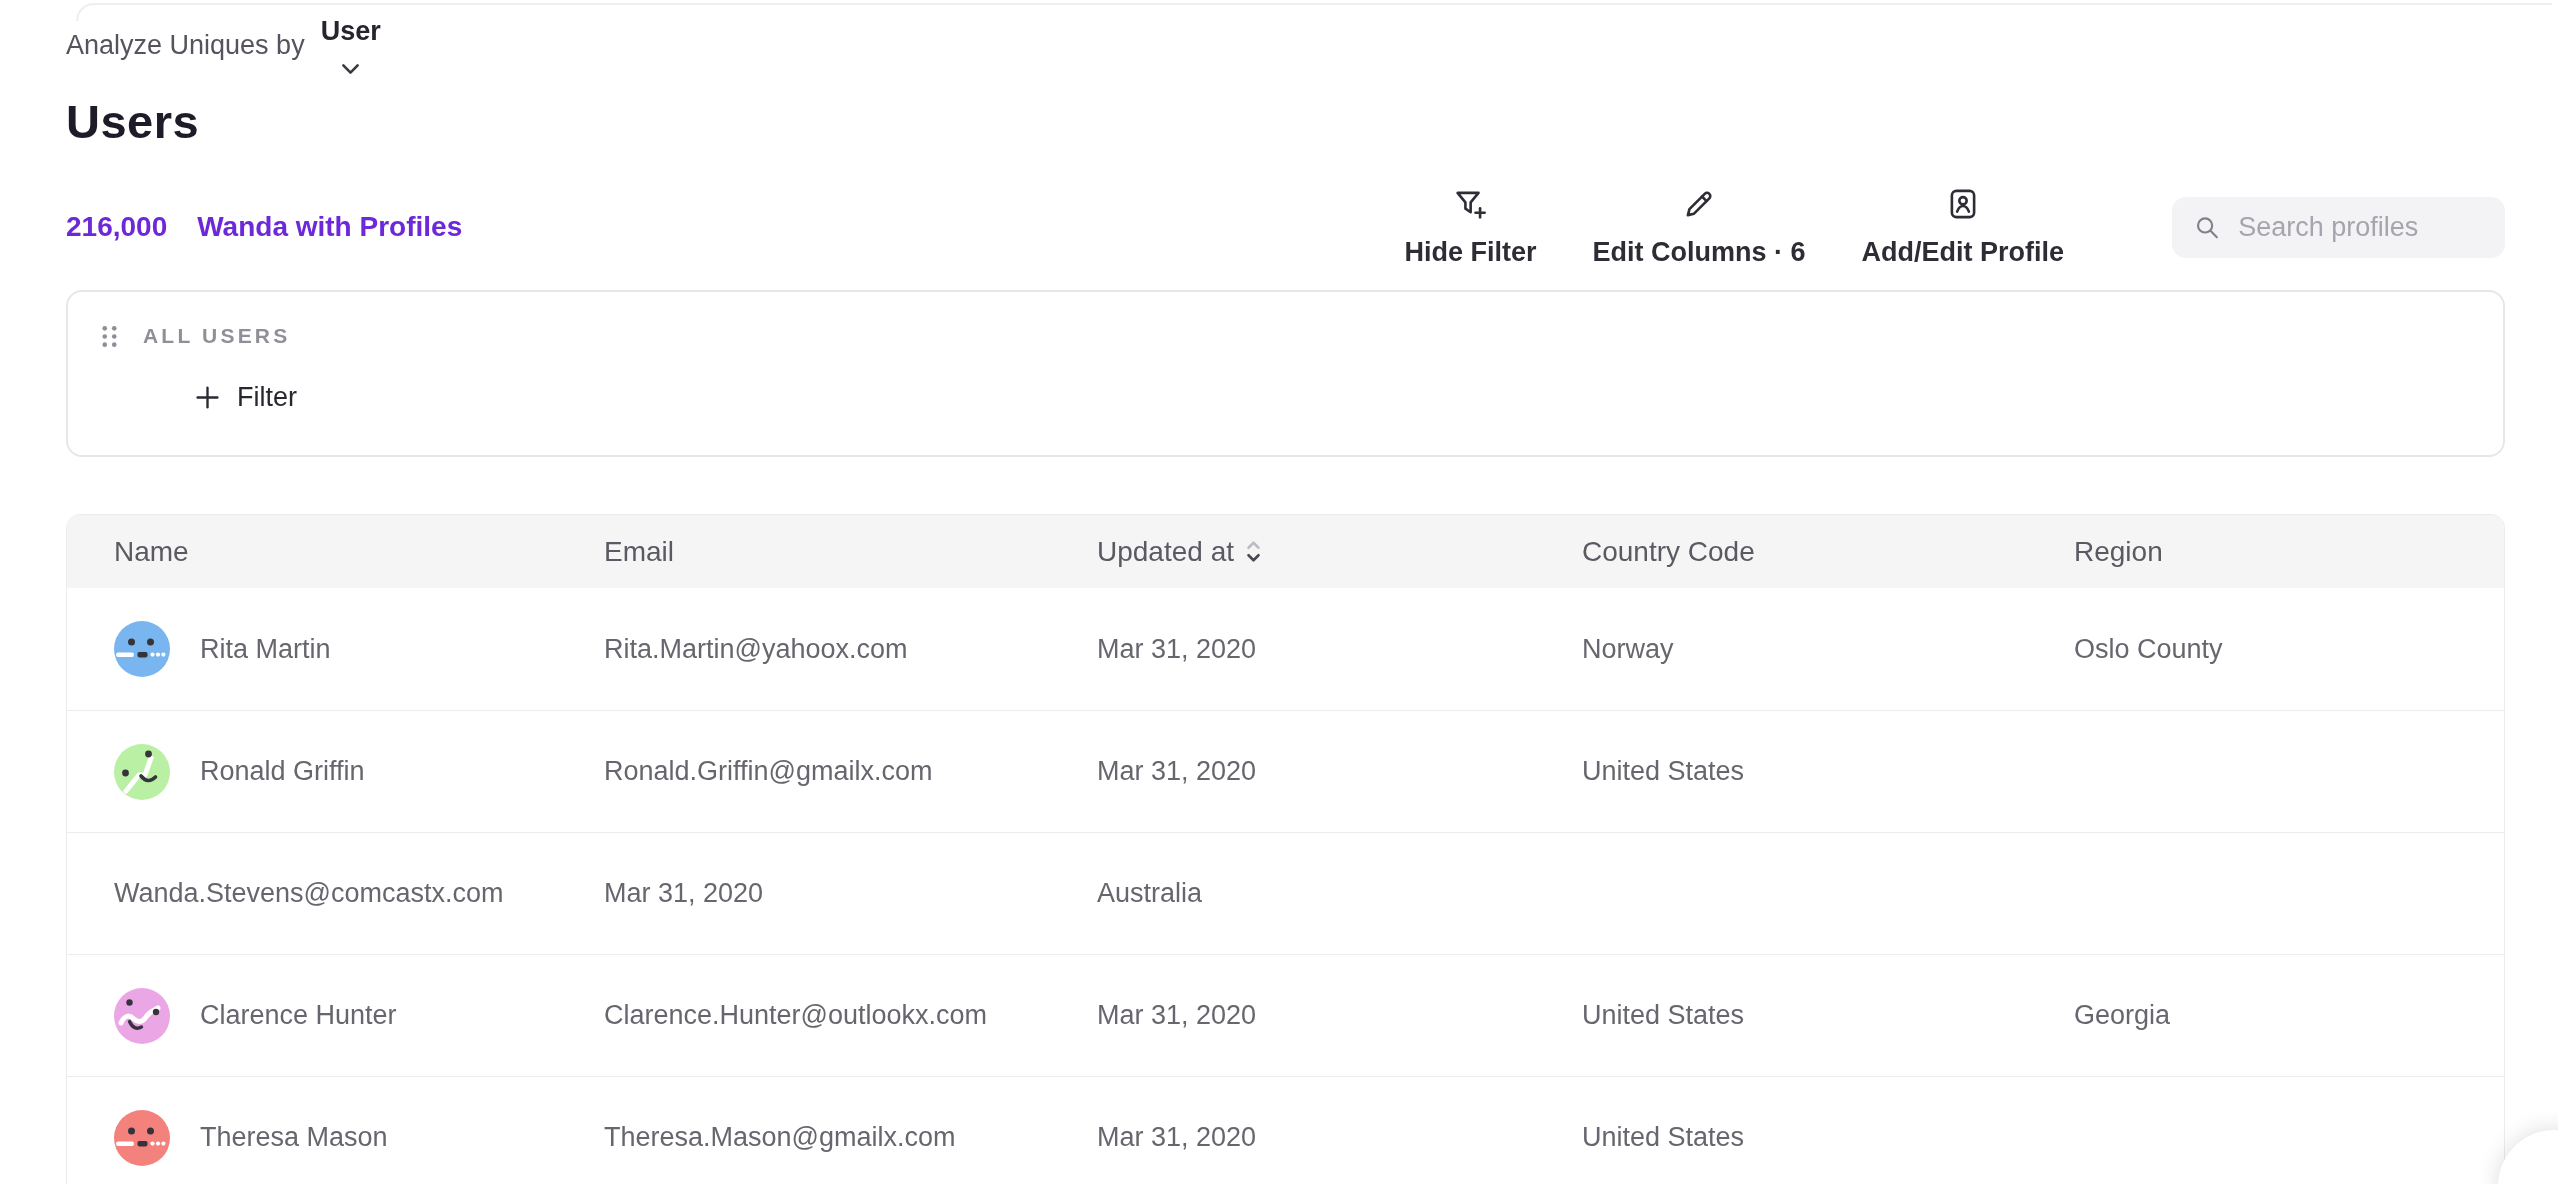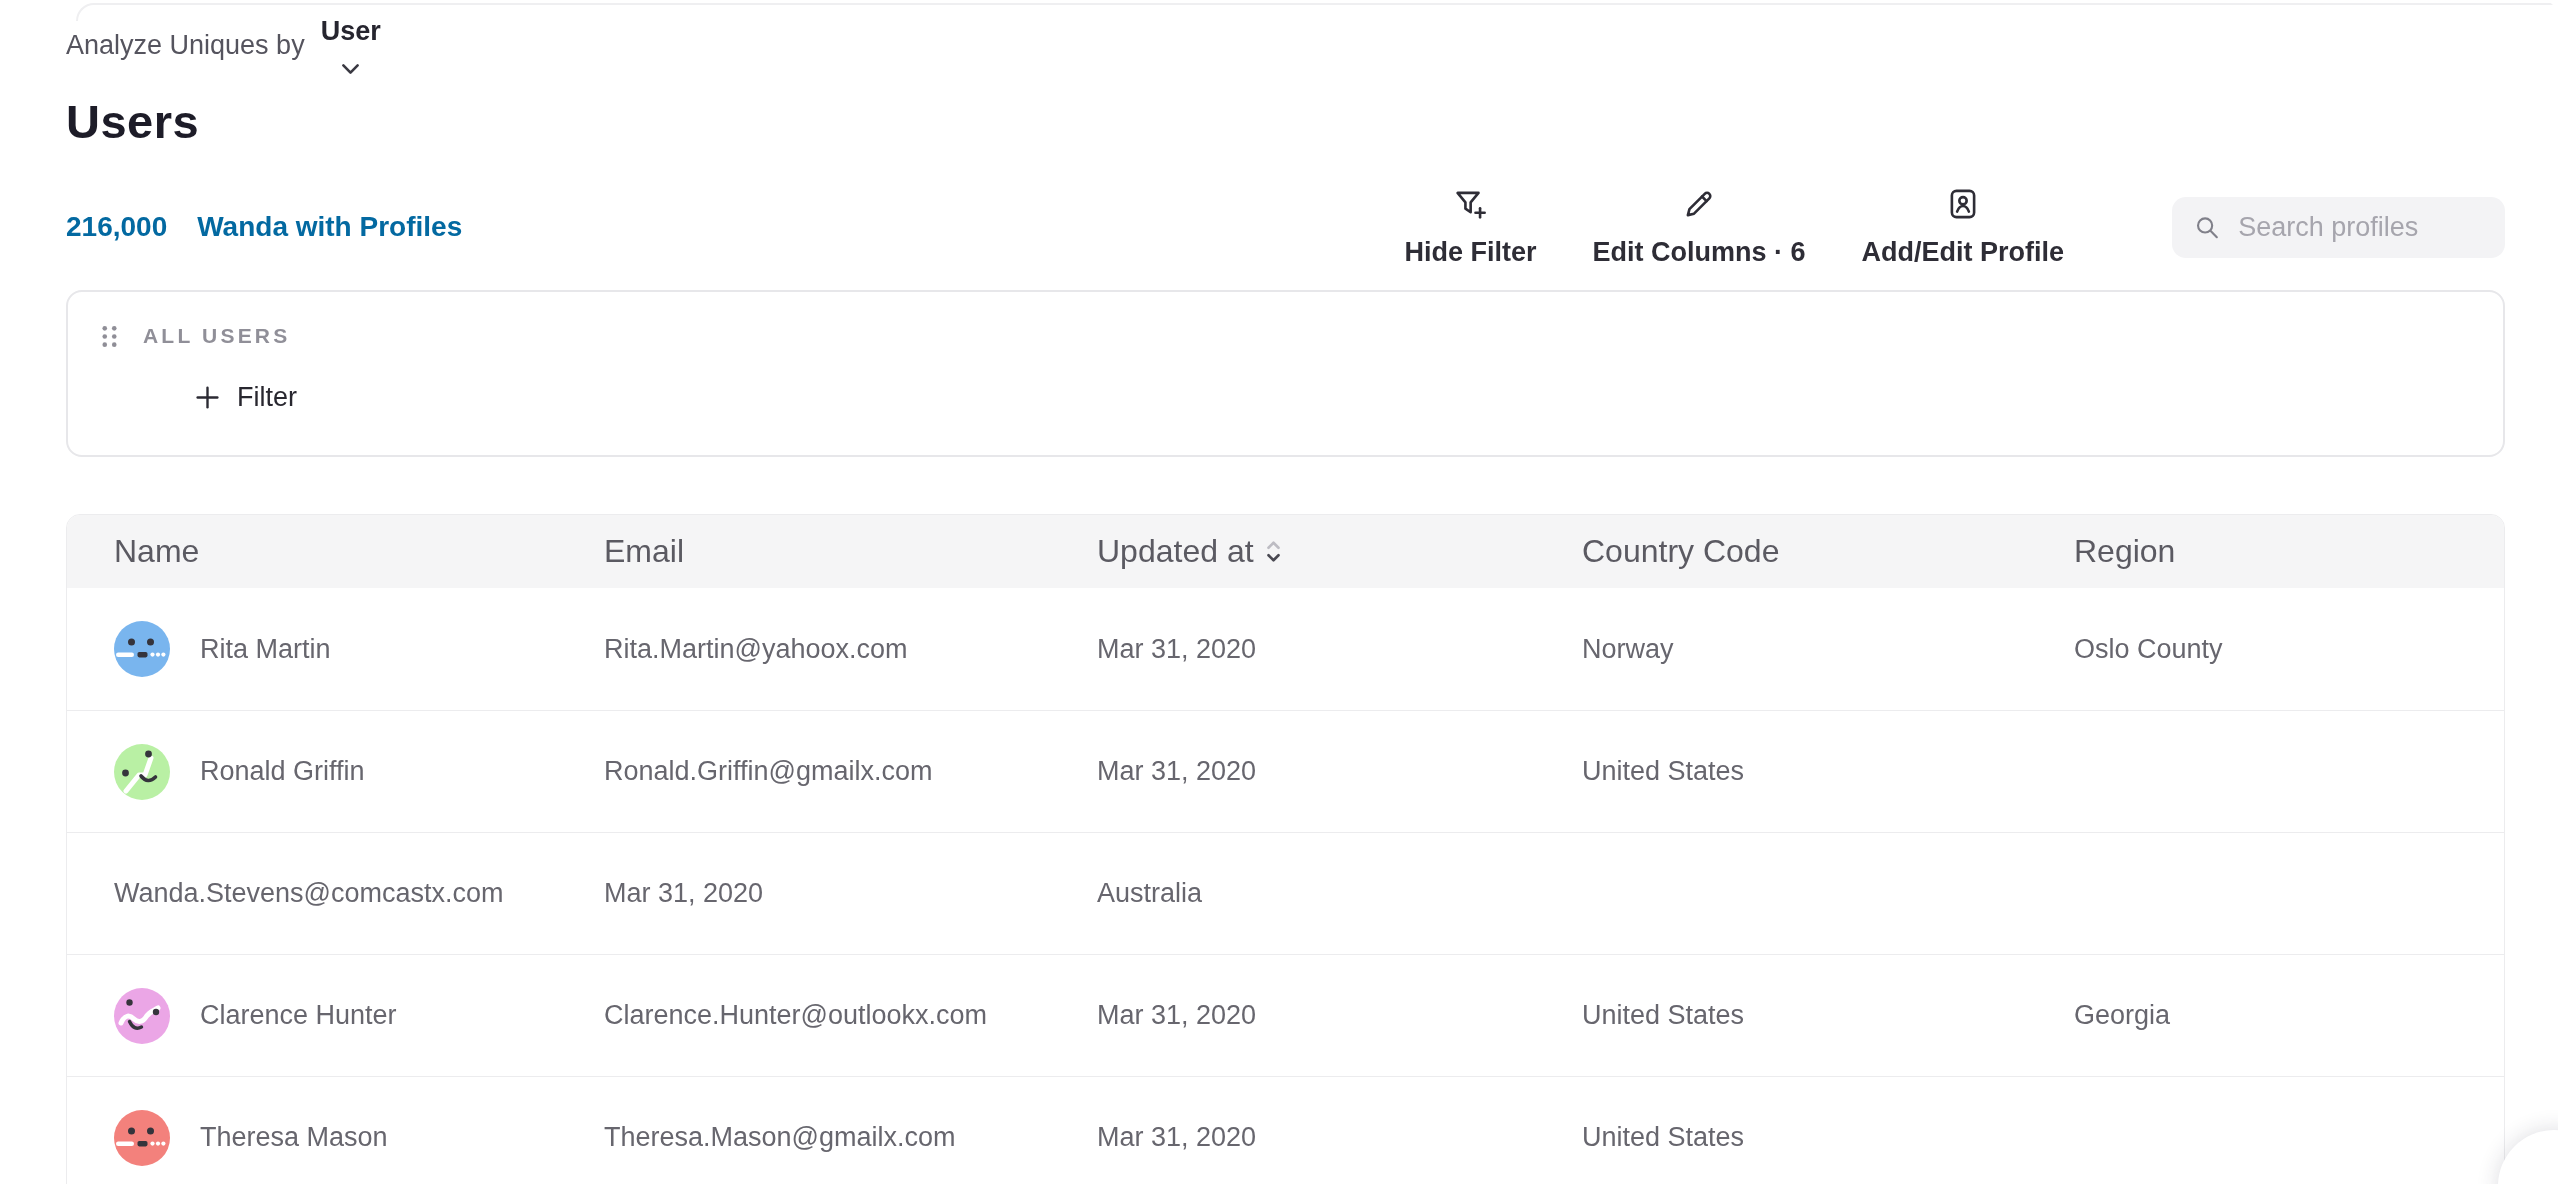--- a/index.html
+++ b/index.html
@@ -15,21 +15,21 @@
   .analyze-label { color:#55545e; }
   .analyze-select { display:flex; align-items:center; gap:12px; margin-left:16px; border:none;
     background:transparent; cursor:pointer; font:inherit; font-weight:600; color:#26252f;flex-direction:column; }
   .analyze-select svg { margin-top:4px; }
 
   
   .page-title { margin-top:32px; font-size:47px; font-weight:700; color:#1d1c28; letter-spacing:.5px; height:56px; line-height:56px; }
 
   
   .stats-row { margin-top:46px; height:62px; display:flex; align-items:center; }
-  .stats { display:flex; align-items:center; gap:30px; font-size:28px; font-weight:600; color:#0369a1; }
+  .stats { display:flex; align-items:center; gap:30px; font-size:28px; font-weight:600; color:#6d28d9; }
   .toolbar { margin-left:auto; display:flex; align-items:center; gap:56px; }
   .tb-btn { display:flex; align-items:center; gap:16px; background:transparent; border:none; cursor:pointer;
     font:inherit; font-size:27px; font-weight:600; color:#2e2d36;flex-direction:column; }
   .tb-btn svg { flex:none; }
   .search-box { margin-left:52px; width:333px; height:61px; background:#f3f3f5; border-radius:14px;
     display:flex; align-items:center; padding:0 22px; gap:18px; }
   .search-box input { border:none; outline:none; background:transparent; font:inherit; font-size:27px;
     color:#3c3b44; width:100%; }
   .search-box input::placeholder { color:#a6a5ad; }
 
@@ -37,21 +37,21 @@
   .filter-card { margin-top:32px; height:167px; border:2px solid #e7e7ea; border-radius:16px; padding:30px 0 0 32px; }
   .filter-head { display:flex; align-items:center; gap:24px; height:28px; }
   .group-label { font-size:21px; font-weight:600; letter-spacing:3.2px; color:#908f98; }
   .add-filter { margin-top:22px; margin-left:80px; display:flex; align-items:center; gap:16px;
     background:transparent; border:none; cursor:pointer; font:inherit; font-size:27px; font-weight:500; color:#28272f; padding:10px 14px; }
 
   
   .table { margin-top:57px; border:1px solid #ececee; border-radius:14px 14px 0 0; }
   .thead { height:73px; background:#f5f5f6; border-radius:13px 13px 0 0; display:grid;
     grid-template-columns:490px 493px 485px 492px 1fr; align-items:center; padding-left:47px;
-    font-size:32px; font-weight:500; color:#5b5a62; }
+    font-size:28px; font-weight:500; color:#5b5a62; }
   .th { display:flex; align-items:center; cursor:pointer; }
   .th .sort { margin-left:12px; }
   .trow { display:grid; grid-template-columns:490px 493px 485px 492px 1fr; align-items:center;
     height:122px; padding-left:47px; font-size:27px; color:#67666e; background:#fff; cursor:pointer; }
   .trow + .trow { border-top:1px solid #ececee; }
   .cell { display:flex; align-items:center; overflow:hidden; white-space:nowrap; }
   .name-cell { gap:30px; }
 
   .avatar { position:relative; flex:none; width:56px; height:56px; border-radius:50%; }
   .avatar svg { position:absolute; inset:0; width:56px; height:56px; display:none; }

